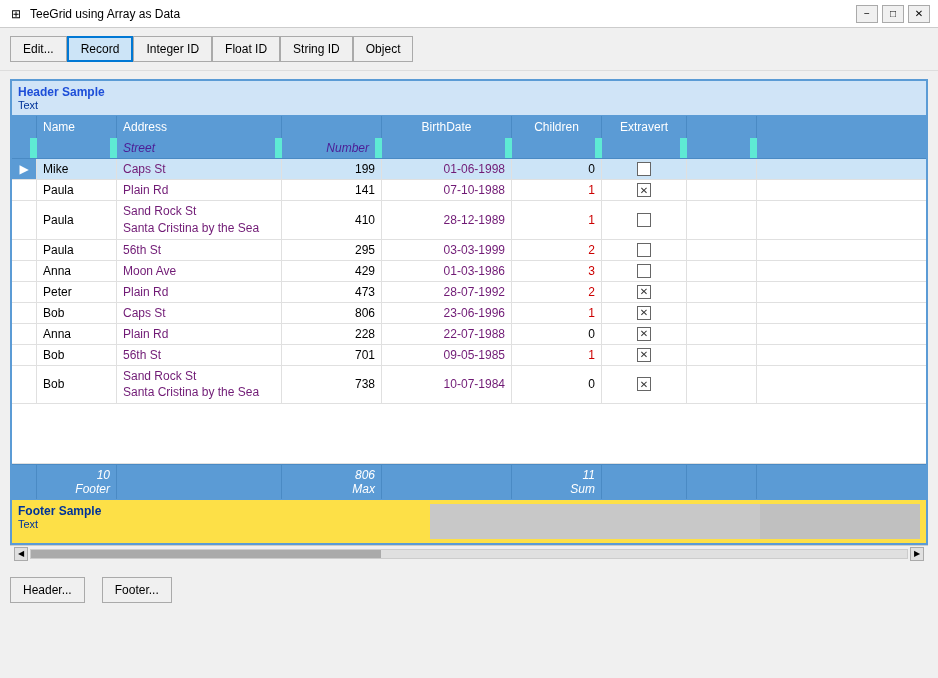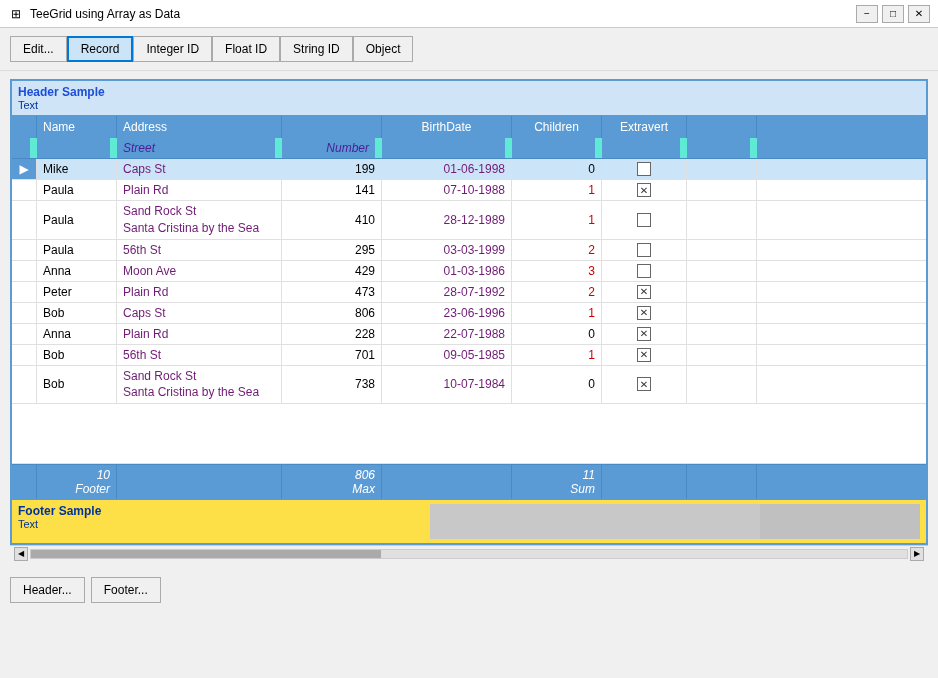--- a/index.html
+++ b/index.html
@@ -281,21 +281,21 @@
       height: 100%;
       background: #aaa;
       position: absolute;
       left: 0;
     }
 
     
     .bottom-toolbar {
       padding: 8px 10px;
       display: flex;
-      gap: 6px;
+      gap: 17px;
       background: #f0f0f0;
     }
   </style>
 </head>
 <body>
 
 <div class="title-bar">
   <div class="title-bar-left">
     <div class="title-icon">⊞</div>
     <span class="title-text">TeeGrid using Array as Data</span>

